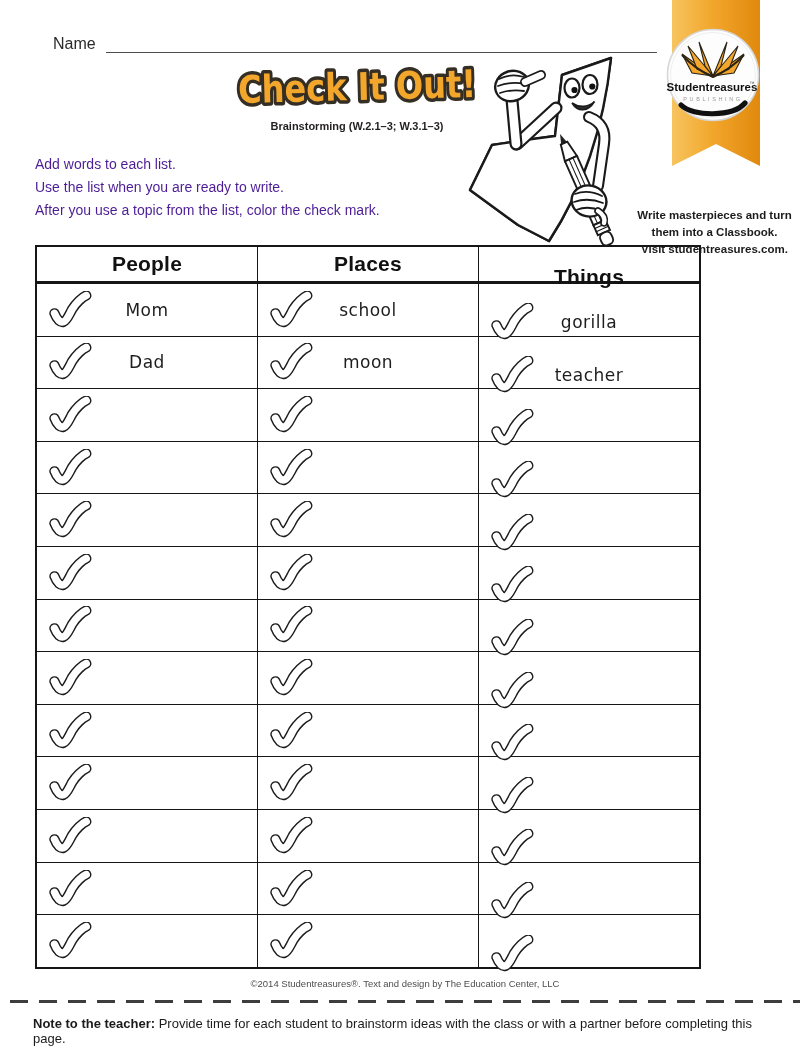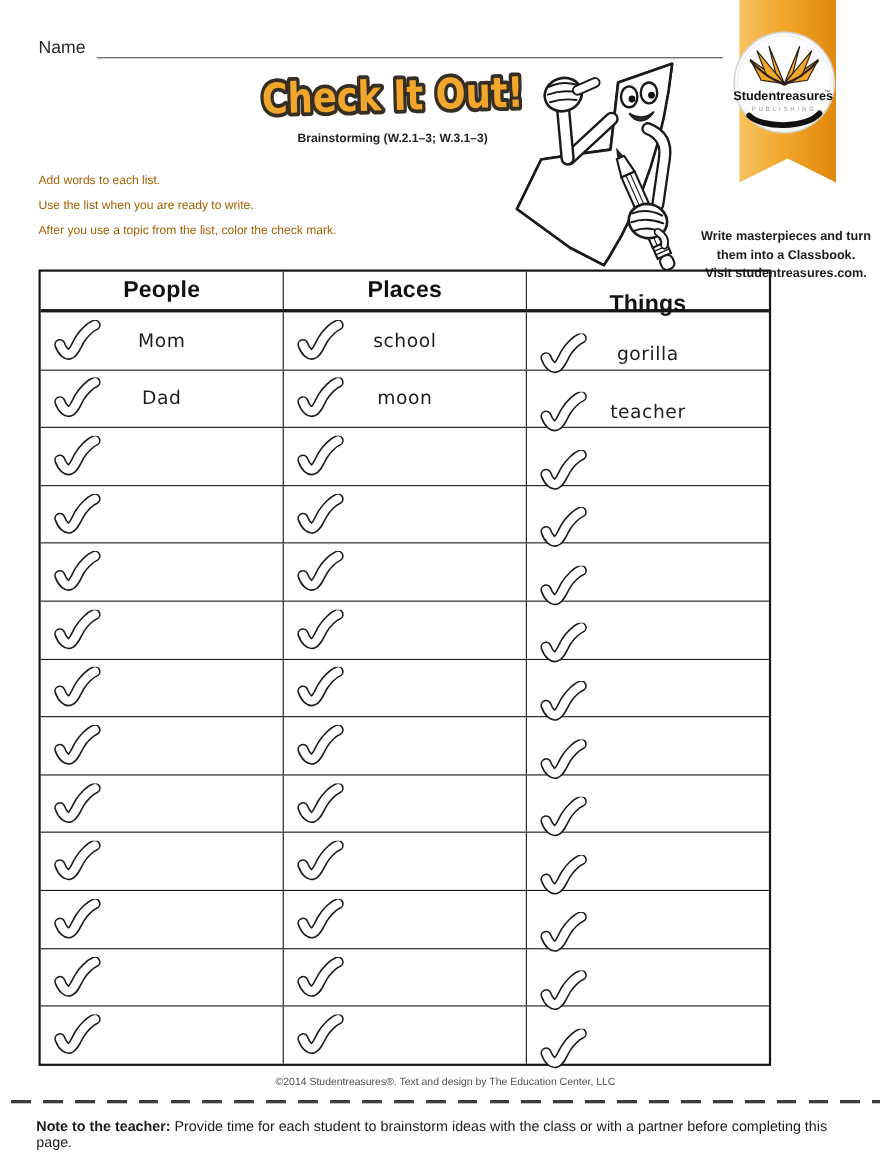--- a/index.html
+++ b/index.html
@@ -3,33 +3,33 @@
 <meta charset="utf-8">
 <style>
   html,body{margin:0;padding:0;background:#e9e9e9;}
   .page{
     position:relative;width:810px;height:1052px;background:#ffffff;
     margin:0 auto;overflow:hidden;
     font-family:"Liberation Sans", sans-serif;color:#231f20;
   }
   
   .name-row{position:absolute;left:35px;top:33px;width:622px;display:flex;align-items:flex-end;}
-  .name-label{font-size:16px;color:#2a2a2a;padding-right:10px;}
+  .name-label{font-size:16px;color:#2a2a2a;padding-right:10px;margin-left:18px;}
   .name-line{flex:1;border-bottom:1.6px solid #4c4c4c;height:19px;}
   
   .title-svg{position:absolute;left:212px;top:58px;}
   .title-svg text{
     font-family:"DejaVu Sans", sans-serif;font-weight:bold;font-size:38px;
     fill:#f2a72c;stroke:#342e24;stroke-width:7px;stroke-linejoin:round;
     paint-order:stroke fill;letter-spacing:0px;
   }
   .subtitle{position:absolute;left:192px;top:120px;width:330px;text-align:center;
     font-size:11px;font-weight:bold;color:#231f20;}
   
-  .instructions{position:absolute;left:35px;top:153px;font-size:11px;line-height:23px;color:#a16207;}
+  .instructions{position:absolute;left:35px;top:153px;font-size:14px;line-height:23px;color:#4c1d95;}
   
   .ribbon-band{position:absolute;left:672px;top:0;z-index:1;}
   .badge-svg{position:absolute;left:666px;top:28px;z-index:2;}
   .tagline{position:absolute;left:622px;top:167px;width:185px;text-align:center;
     font-size:11.5px;font-weight:bold;line-height:17px;color:#1c1c1c;z-index:2;margin-top:40px;}
   
   .mascot-svg{position:absolute;left:448px;top:48px;z-index:3;}
   
   .wtable{position:absolute;left:35px;top:245px;width:666px;height:724px;
     border:2.5px solid #161616;box-sizing:border-box;display:flex;flex-direction:column;z-index:2;background:transparent;}

